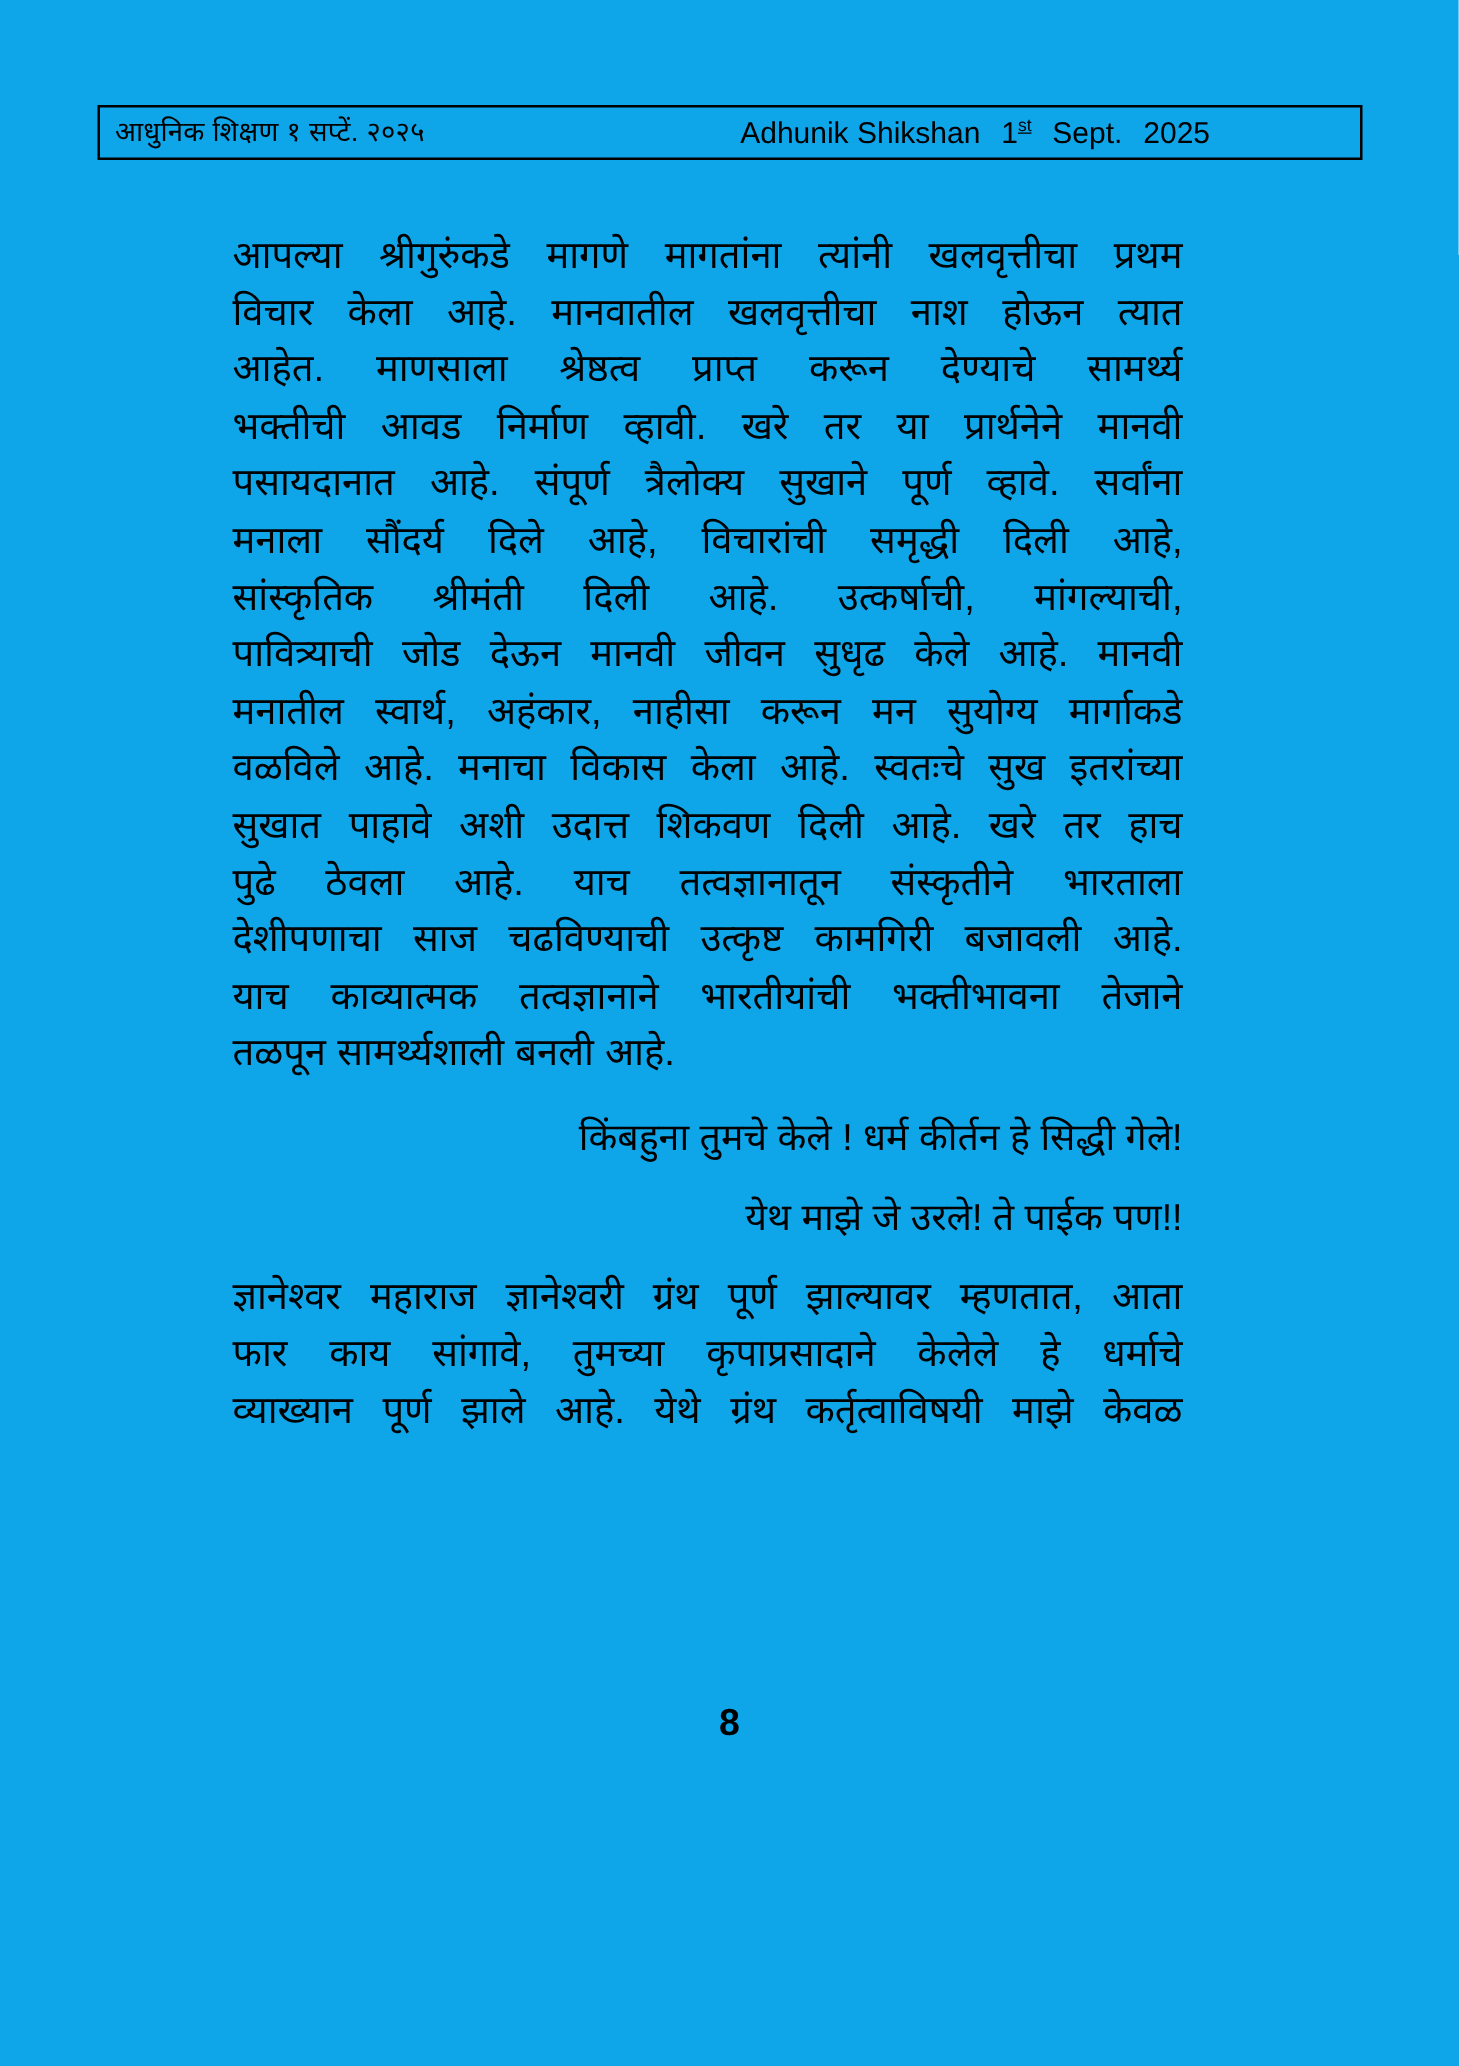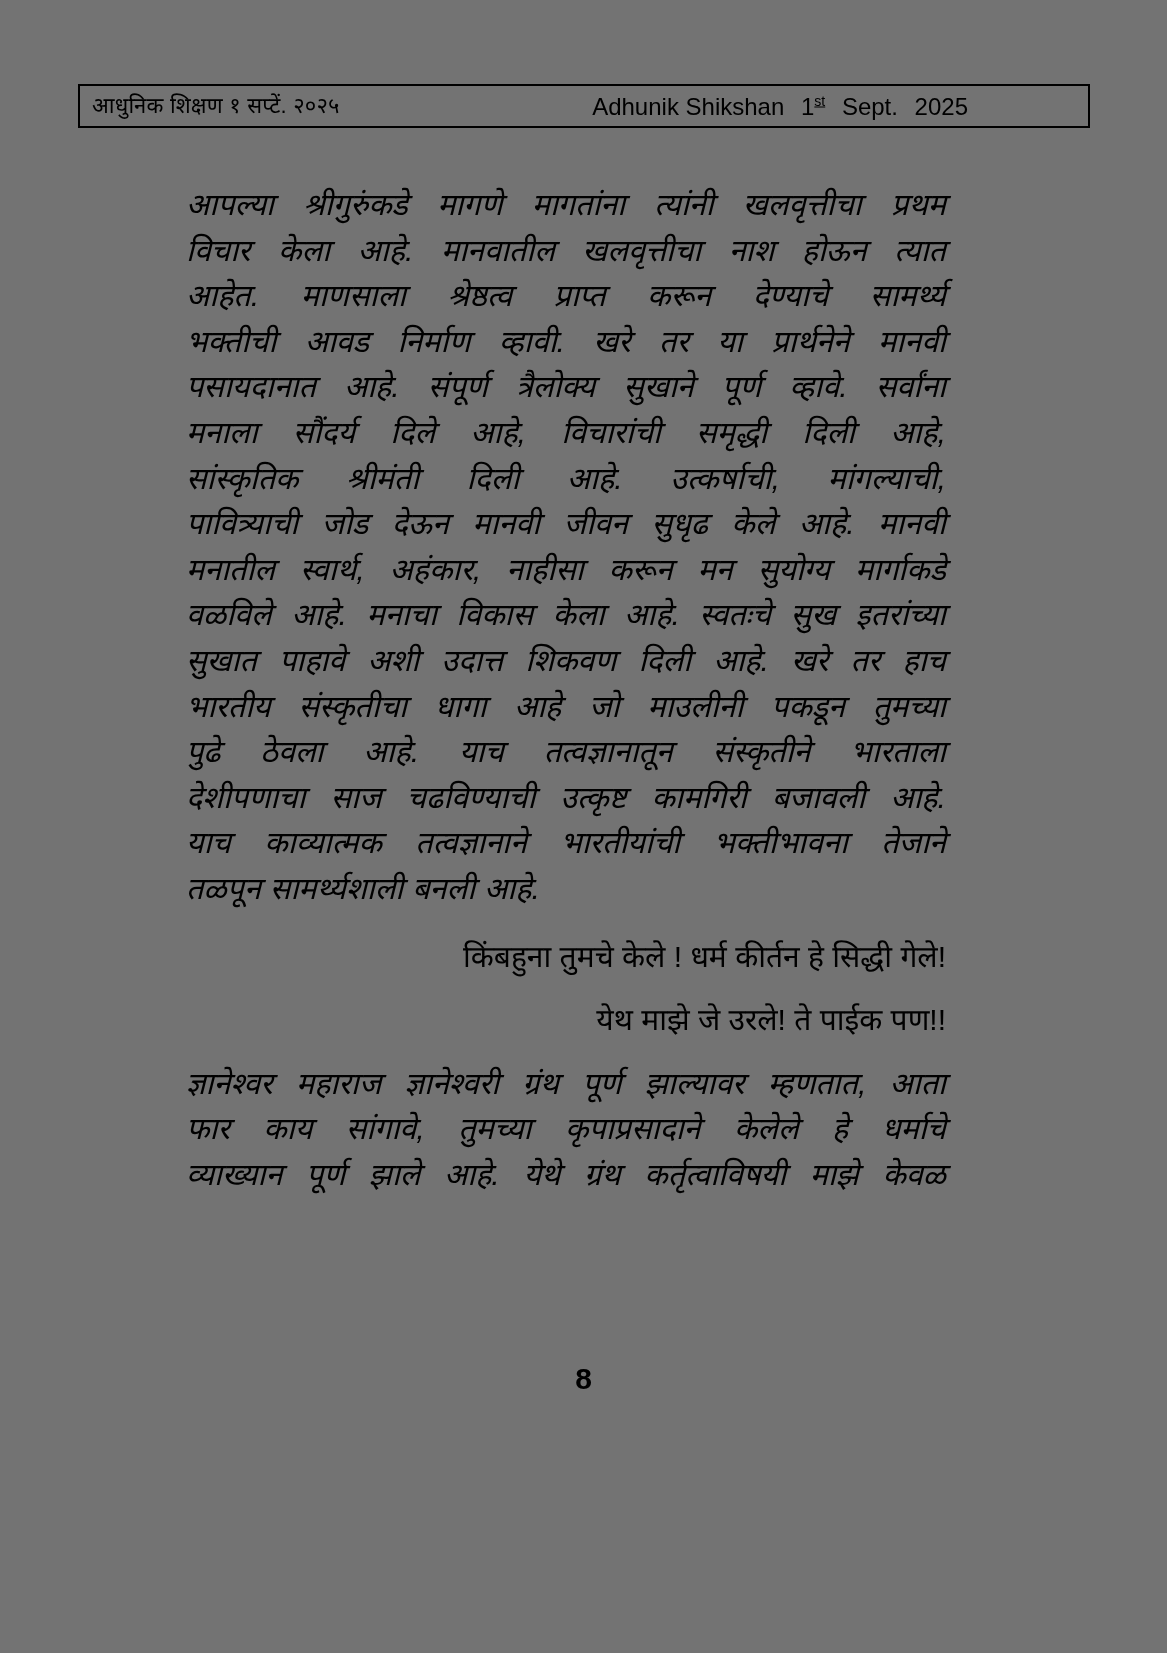--- a/index.html
+++ b/index.html
@@ -4,21 +4,21 @@
 <style>
   html, body {
     margin: 0;
     padding: 0;
     background: #ffffff;
   }
   .page {
     position: relative;
     width: 1167px;
     height: 1653px;
-    background: #737373;
+    background: #0ea5e9;
     margin: 0 auto;
     overflow: hidden;
     font-family: "Liberation Sans", "DejaVu Sans", sans-serif;
     color: #000000;
   }
 
   
   .header-box {
     position: absolute;
     left: 78px;
@@ -82,21 +82,20 @@
   }
   .spacer-sm { height: 18px; }
   .spacer-md { height: 22px; }
 
   
   p.body > span.l {
     display: block;
     text-align: justify;
     text-align-last: justify;
     white-space: nowrap;
-    font-style: italic;
   }
   p.body > span.l.final {
     text-align-last: left;
   }
 
   
   .page-number {
     position: absolute;
     left: 0;
     right: 0;
@@ -130,21 +129,20 @@
       <span class="l">विचार केला आहे. मानवातील खलवृत्तीचा नाश होऊन त्यात</span>
       <span class="l">आहेत. माणसाला श्रेष्ठत्व प्राप्त करून देण्याचे सामर्थ्य</span>
       <span class="l">भक्तीची आवड निर्माण व्हावी. खरे तर या प्रार्थनेने मानवी</span>
       <span class="l">पसायदानात आहे. संपूर्ण त्रैलोक्य सुखाने पूर्ण व्हावे. सर्वांना</span>
       <span class="l">मनाला सौंदर्य दिले आहे, विचारांची समृद्धी दिली आहे,</span>
       <span class="l">सांस्कृतिक श्रीमंती दिली आहे. उत्कर्षाची, मांगल्याची,</span>
       <span class="l">पावित्र्याची जोड देऊन मानवी जीवन सुधृढ केले आहे. मानवी</span>
       <span class="l">मनातील स्वार्थ, अहंकार, नाहीसा करून मन सुयोग्य मार्गाकडे</span>
       <span class="l">वळविले आहे. मनाचा विकास केला आहे. स्वतःचे सुख इतरांच्या</span>
       <span class="l">सुखात पाहावे अशी उदात्त शिकवण दिली आहे. खरे तर हाच</span>
-      <span class="l">भारतीय संस्कृतीचा धागा आहे जो माउलीनी पकडून तुमच्या</span>
       <span class="l">पुढे ठेवला आहे. याच तत्वज्ञानातून संस्कृतीने भारताला</span>
       <span class="l">देशीपणाचा साज चढविण्याची उत्कृष्ट कामगिरी बजावली आहे.</span>
       <span class="l">याच काव्यात्मक तत्वज्ञानाने भारतीयांची भक्तीभावना तेजाने</span>
       <span class="l final">तळपून सामर्थ्यशाली बनली आहे.</span>
     </p>
 
     <div class="spacer-md"></div>
 
     <p class="verse">किंबहुना तुमचे केले ! धर्म कीर्तन हे सिद्धी गेले!</p>
 

